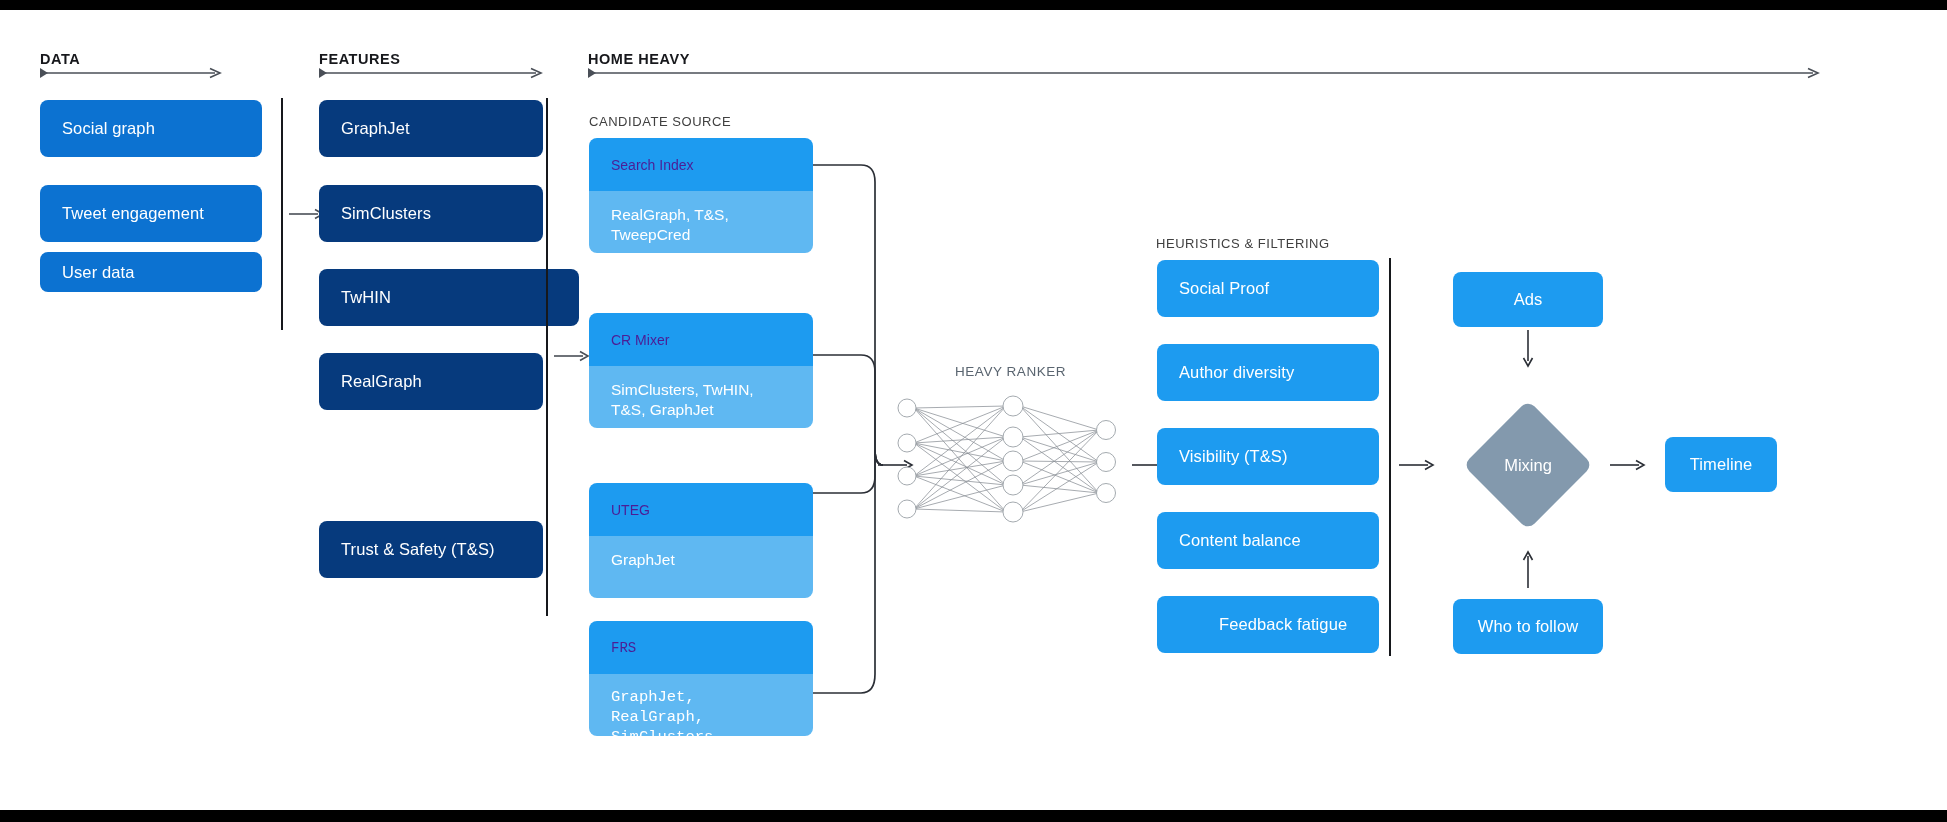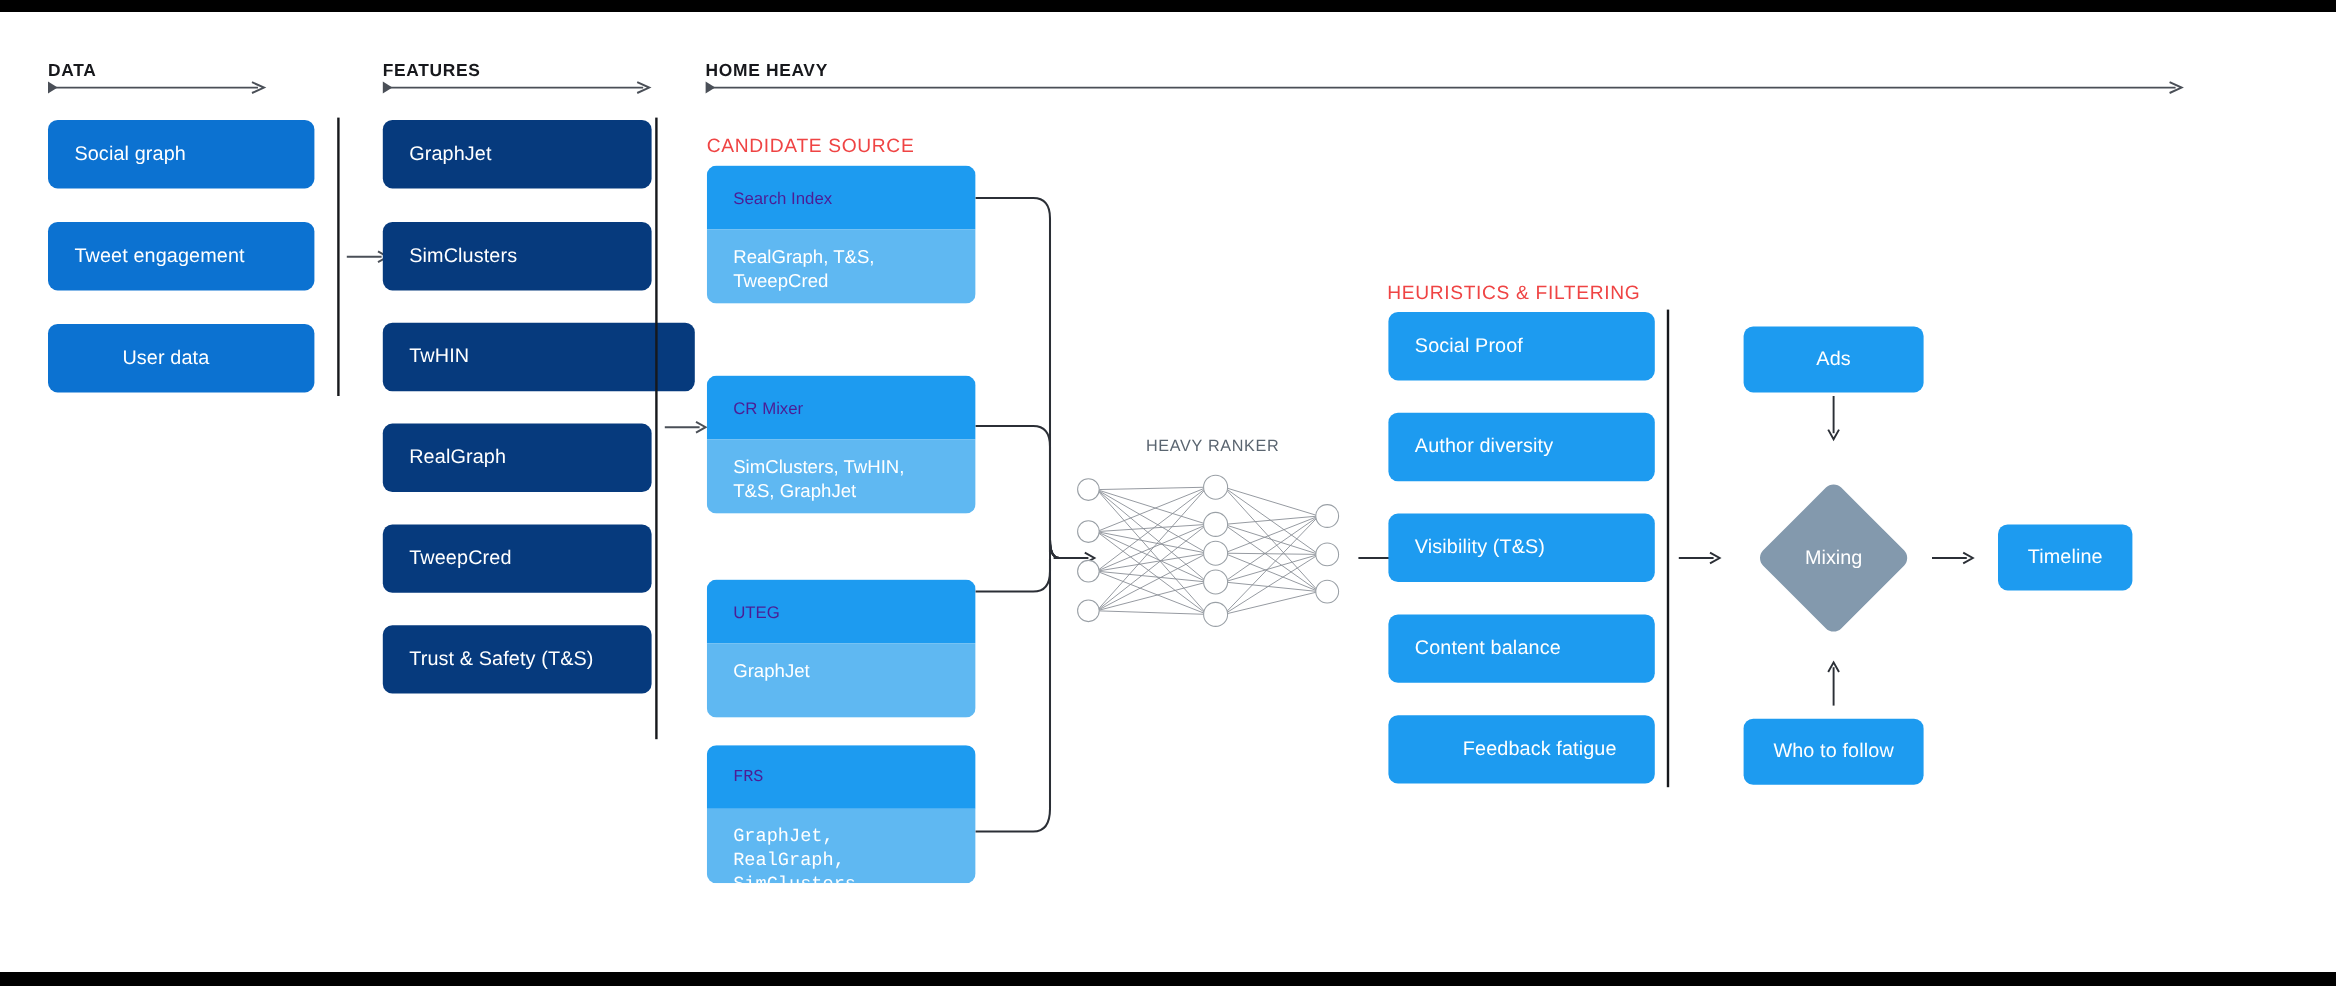--- a/index.html
+++ b/index.html
@@ -19,21 +19,21 @@
   
   .sec-title {
     font-size: 14.5px; font-weight: bold; letter-spacing: .55px;
     color: #17181c; white-space: nowrap;
   }
   .rail { height: 12px; }
   .rail svg { display: block; overflow: visible; }
 
   
   .sub-label {
-    font-size: 16px; letter-spacing: .55px; color: #ef4444;
+    font-size: 13px; letter-spacing: .55px; color: #404040;
     white-space: nowrap; font-weight: 400;
   }
 
   
   .box {
     border-radius: 8px; display: flex; align-items: center;
     color: #fff; font-size: 16.5px; letter-spacing: .1px;
   }
   .box > span { padding-left: 22px; }
   .box.center { justify-content: center; }
@@ -90,21 +90,21 @@
       <path d="M170 1.5 L180 6 L170 10.5" fill="none" stroke="#4a4f57" stroke-width="1.6"></path>
     </svg>
   </div>
 
   <div class="abs box box-data" style="left:40px; top:90px; width:222px; height:57px;">
     <span>Social graph</span>
   </div>
   <div class="abs box box-data" style="left:40px; top:175px; width:222px; height:57px;">
     <span>Tweet engagement</span>
   </div>
-  <div class="abs box box-data" style="left:40px; top:260px; width:222px; height:57px;padding-left:40px;">
+  <div class="abs box box-data" style="left:40px; top:242px; width:222px; height:40px;">
     <span>User data</span>
   </div>
 
   <div class="abs divider" style="left:281px; top:88px; height:232px;"></div>
   <div class="abs conn" style="left:289px; top:197px;">
     <svg width="36" height="14" viewBox="0 0 36 14">
       <line x1="0" y1="7" x2="29" y2="7" stroke="#4a4f57" stroke-width="1.6"></line>
       <path d="M26 2.5 L34 7 L26 11.5" fill="none" stroke="#4a4f57" stroke-width="1.6"></path>
     </svg>
   </div>
@@ -122,23 +122,20 @@
     <span>GraphJet</span>
   </div>
   <div class="abs box box-feature" style="left:319px; top:175px; width:224px; height:57px;">
     <span>SimClusters</span>
   </div>
   <div class="abs box box-feature" style="left:319px; top:259px; width:260px; height:57px;">
     <span>TwHIN</span>
   </div>
   <div class="abs box box-feature" style="left:319px; top:343px; width:224px; height:57px;">
     <span>RealGraph</span>
-  </div>
-  <div class="abs box box-feature" style="left:319px; top:427px; width:224px; height:57px;">
-    <span>TweepCred</span>
   </div>
   <div class="abs box box-feature" style="left:319px; top:511px; width:224px; height:57px;">
     <span>Trust &amp; Safety (T&amp;S)</span>
   </div>
 
   <div class="abs divider" style="left:546px; top:88px; height:518px;"></div>
   <div class="abs conn" style="left:554px; top:339px;">
     <svg width="36" height="14" viewBox="0 0 36 14">
       <line x1="0" y1="7" x2="29" y2="7" stroke="#4a4f57" stroke-width="1.6"></line>
       <path d="M26 2.5 L34 7 L26 11.5" fill="none" stroke="#4a4f57" stroke-width="1.6"></path>

